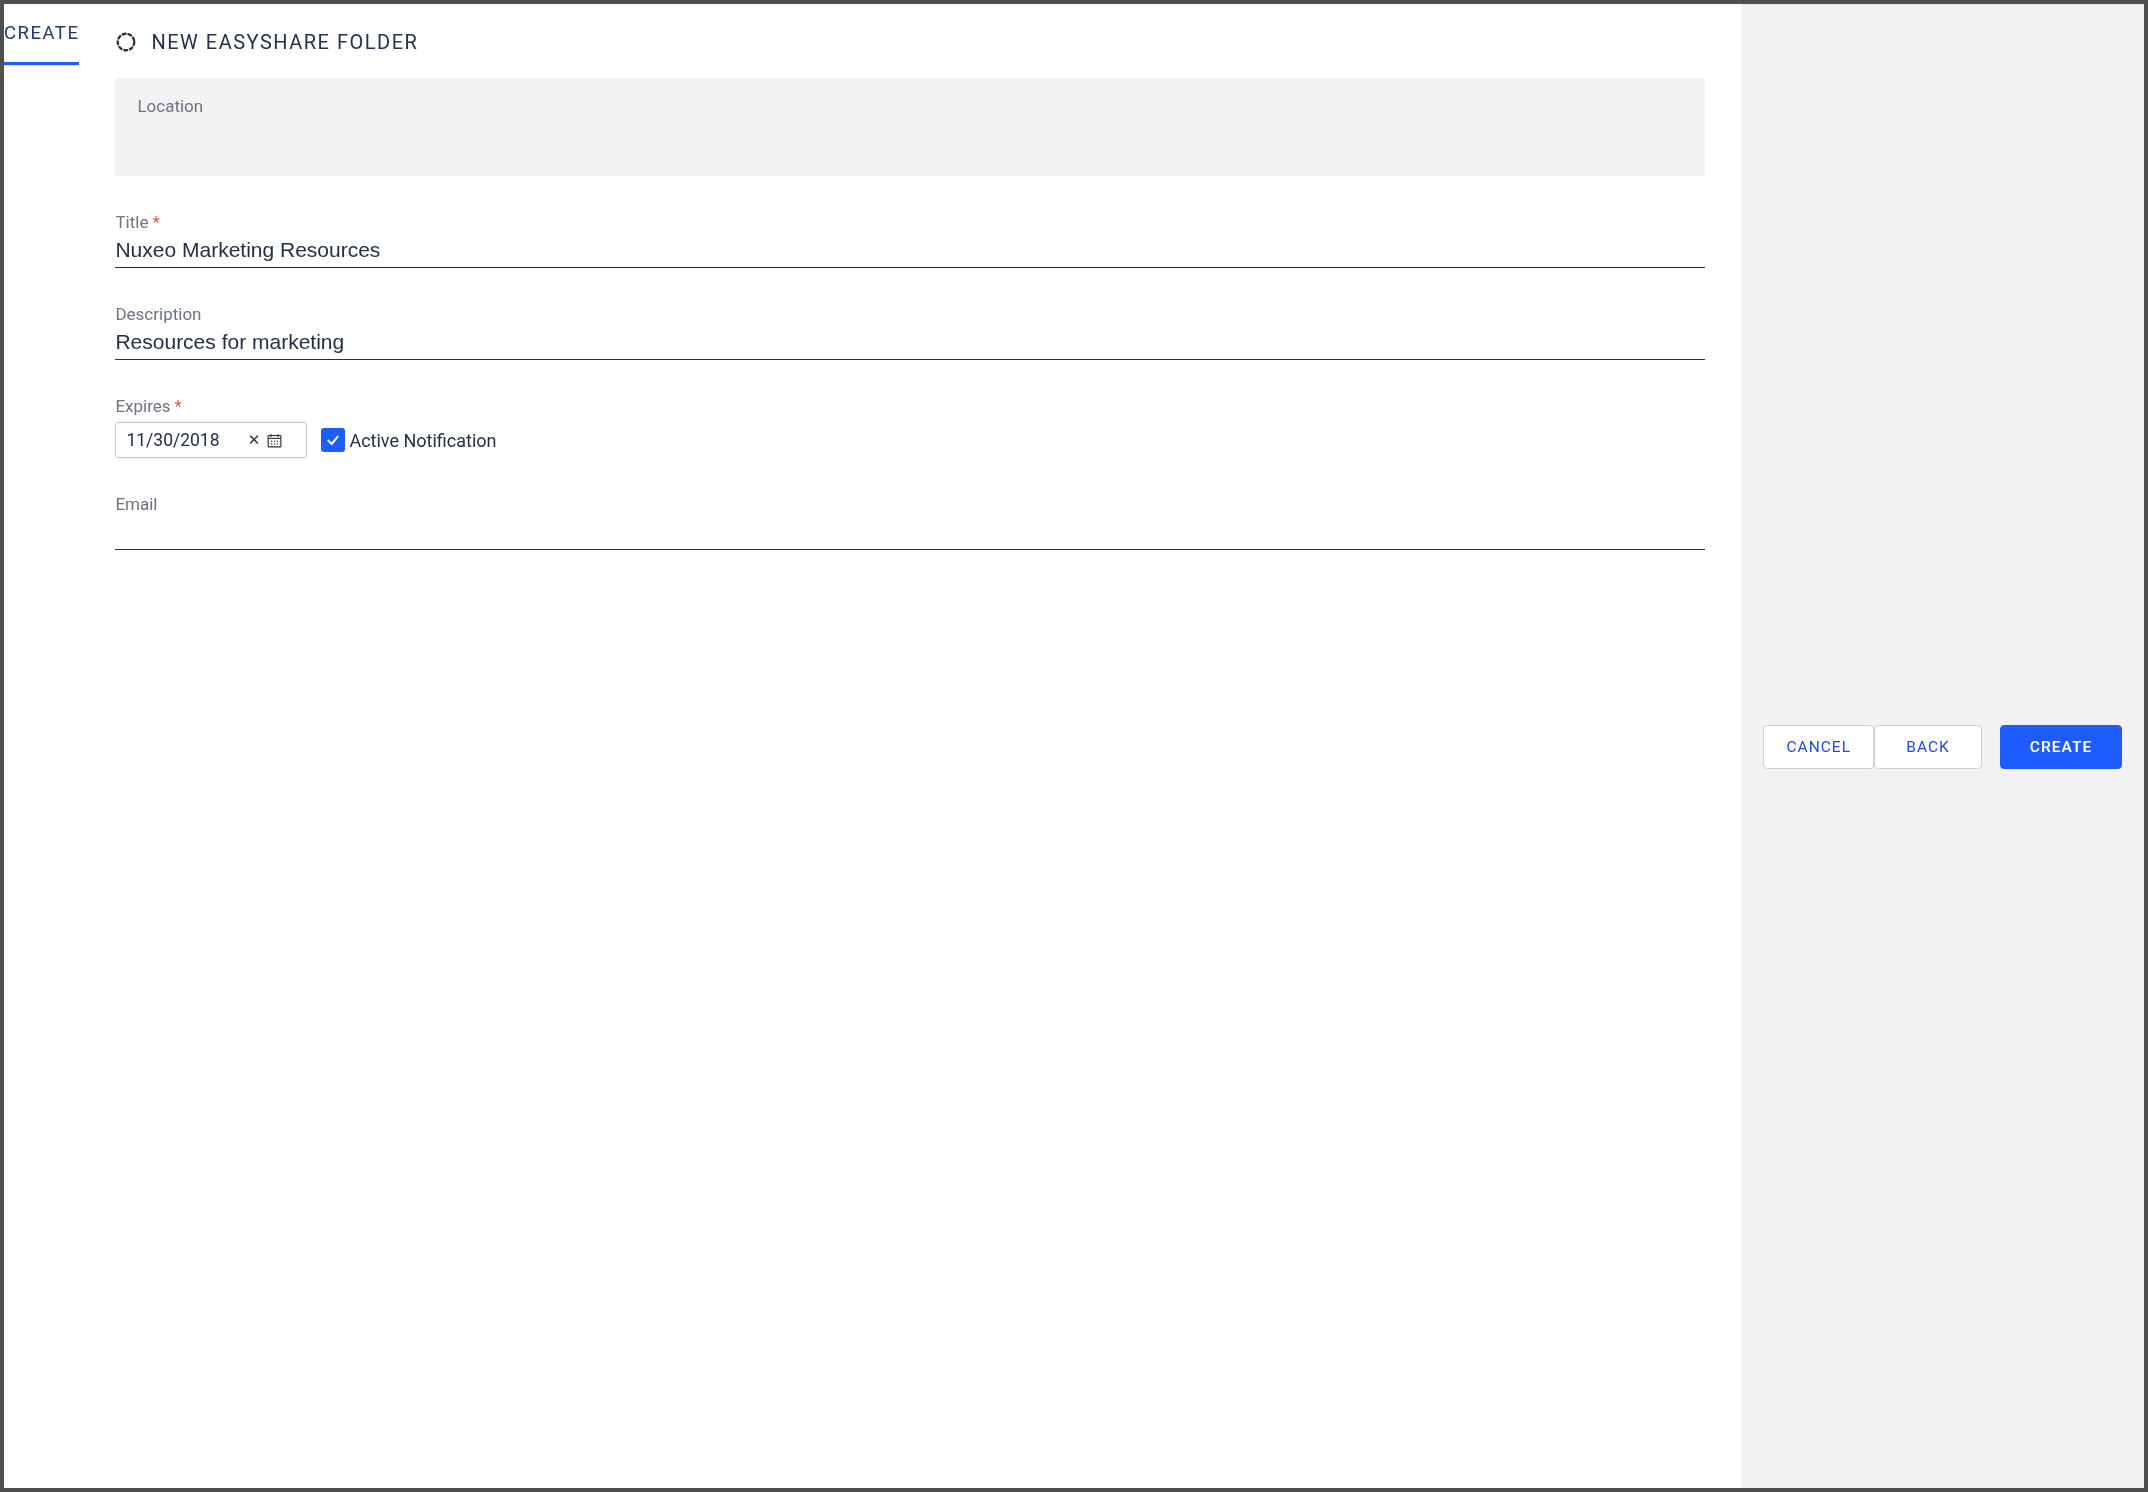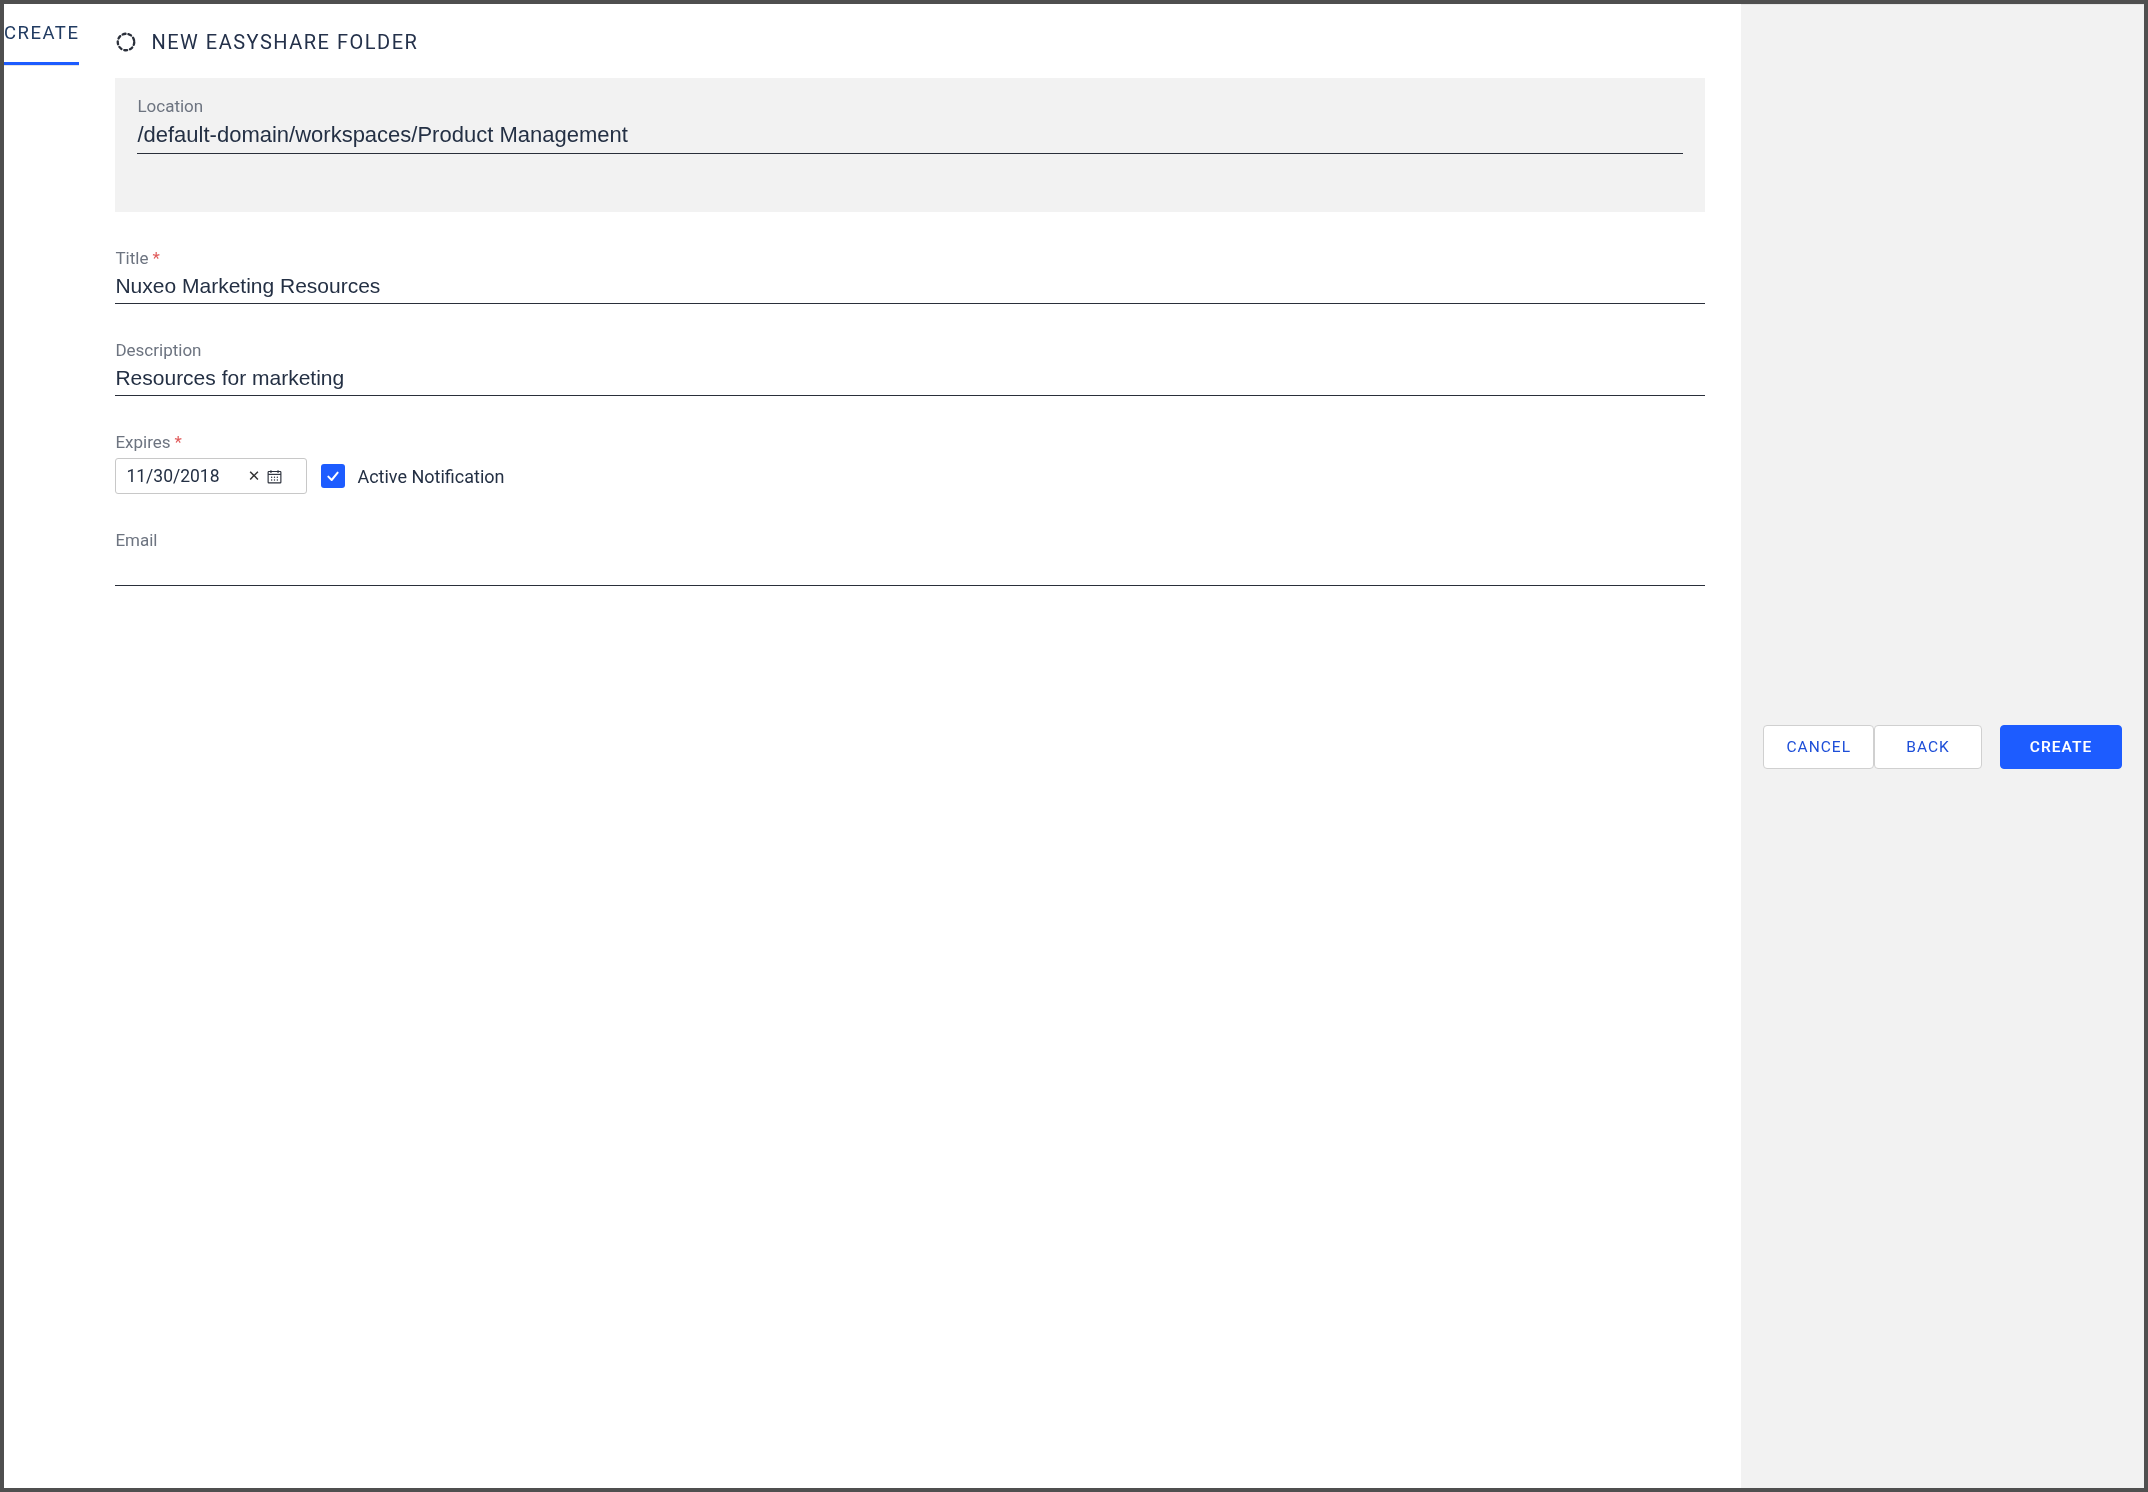--- a/index.html
+++ b/index.html
@@ -114,21 +114,21 @@
     padding: 0 6px;
     cursor: pointer;
   }
   .date-box .cal-icon {
     width: 17px; height: 17px;
     cursor: pointer;
   }
   .checkbox-wrap {
     display: flex;
     align-items: center;
-    gap: 12px;
+    gap: 4px;
   }
   .checkbox {
     width: 24px; height: 24px;
     background: #1d5cff;
     border-radius: 3px;
     display: flex;
     align-items: center;
     justify-content: center;
     cursor: pointer;
   }
@@ -182,21 +182,20 @@
 
     <div class="header-row">
       <svg class="dotted-circle" viewBox="0 0 24 24">
         <circle cx="12" cy="12" r="9" fill="none" stroke="#2a2f3a" stroke-width="2.5" stroke-dasharray="3.2 3.2" stroke-linecap="round"></circle>
       </svg>
       <span class="header-title">NEW EASYSHARE FOLDER</span>
     </div>
 
     <div class="location-block">
       <label class="field-label">Location</label>
-      <input class="underline-input location" type="text" value="/default-domain/workspaces/Product Management" style="">
     </div>
 
     <div class="field-group">
       <label class="field-label">
         <span>Title</span><span class="required-star">*</span>
       </label>
       <input class="underline-input" type="text" value="Nuxeo Marketing Resources" style="">
     </div>
 
     <div class="field-group">

